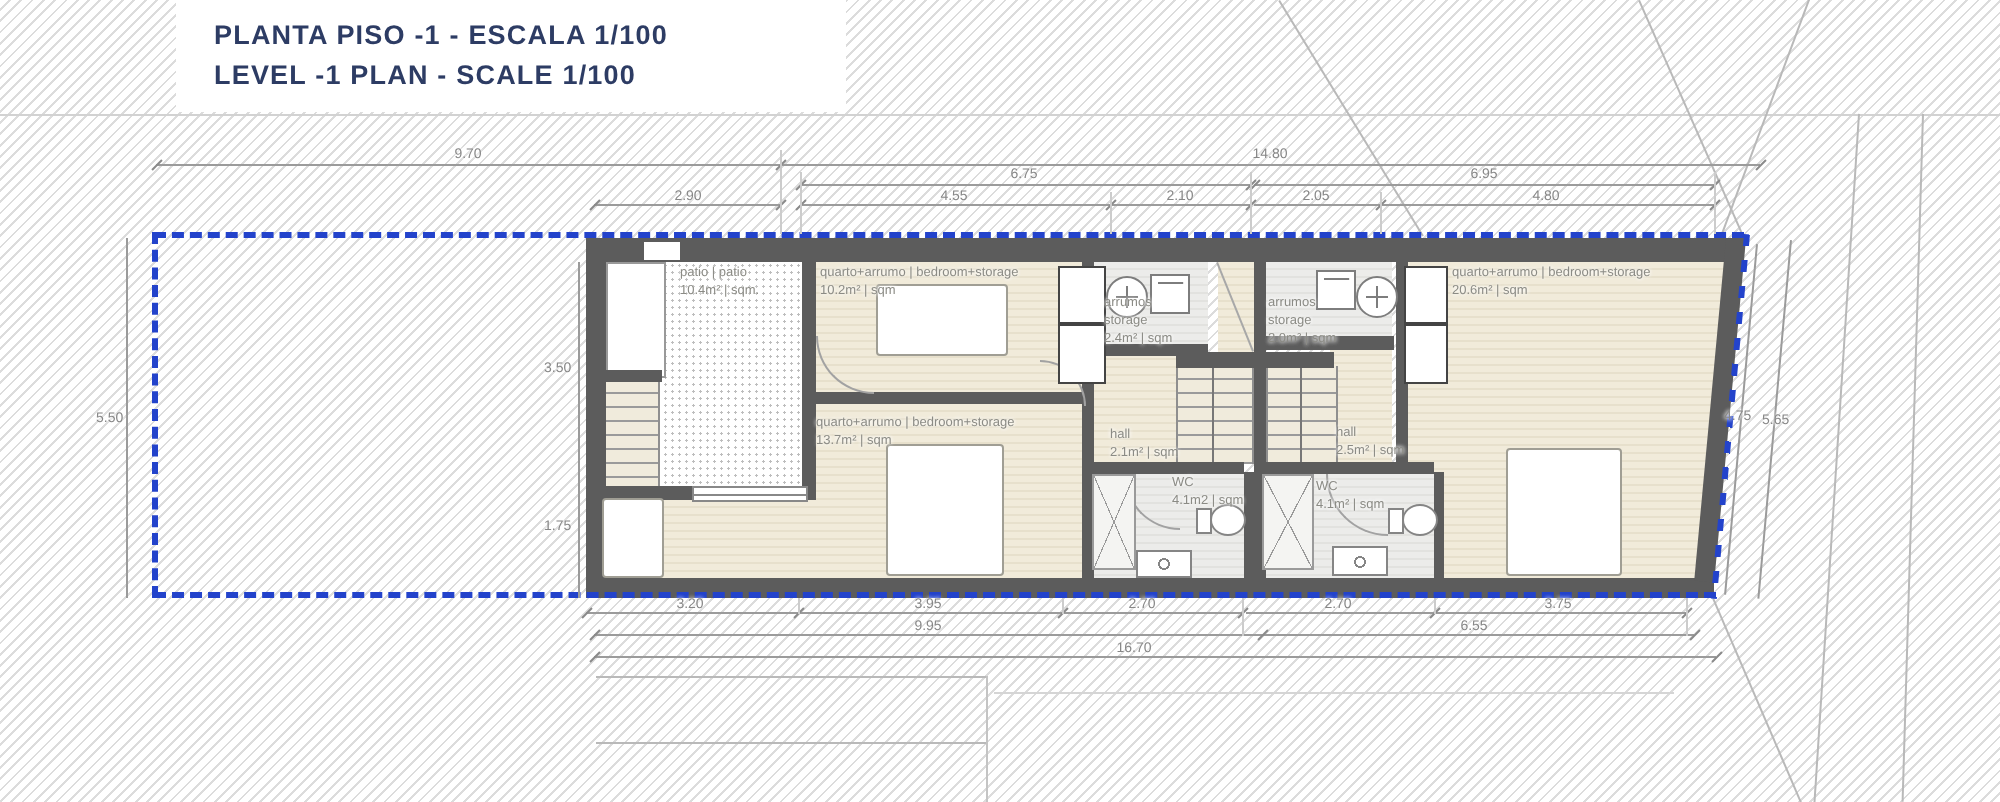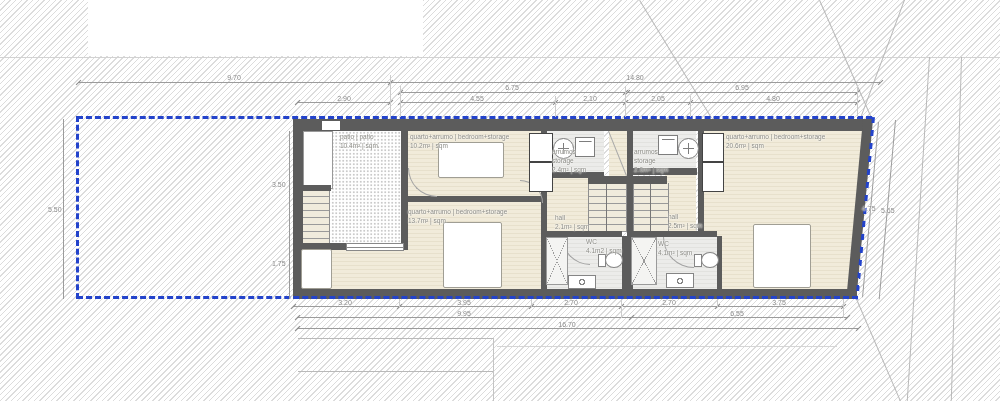--- a/index.html
+++ b/index.html
@@ -78,20 +78,22 @@
   <div class="siteline" style="left:905px;top:0;width:126px;transform:rotate(110.4deg);"></div>
   <div class="siteline" style="left:857px;top:299px;width:111px;transform:rotate(66.7deg);"></div>
   <div class="siteline" style="left:930px;top:57px;width:345px;transform:rotate(93.7deg);"></div>
   <div class="siteline" style="left:962px;top:57px;width:344px;transform:rotate(91.7deg);"></div>
   <div class="siteline" style="left:298px;top:338px;width:195px;"></div>
   <div class="siteline" style="left:298px;top:371px;width:195px;"></div>
   <div class="sitev" style="left:493px;top:338px;height:63px;"></div>
   <div class="siteline" style="left:497px;top:346px;width:340px;background:#d5d5d5;"></div>
 
   <div class="titleblock">
+    <div>PLANTA PISO -1 - ESCALA 1/100</div>
+    <div>LEVEL -1 PLAN - SCALE 1/100</div>
   </div>
 
   <div class="patio" style="left:303px;top:131px;width:99px;height:112px;"></div>
   <div class="floor" style="left:402px;top:131px;width:139px;height:66px;"></div>
   <div class="floor" style="left:303px;top:250px;width:238px;height:39px;"></div>
   <div class="floor" style="left:406px;top:202px;width:135px;height:48px;"></div>
   <div class="abs" style="left:702px;top:131px;width:166px;height:158px;
        background:repeating-linear-gradient(180deg,#f1ebda 0 3px,#e7e0cc 3px 4px);
        clip-path:polygon(0 0,100% 0,90% 100%,0 100%);"></div>
   <div class="gfloor" style="left:546px;top:131px;width:58px;height:45px;"></div>

